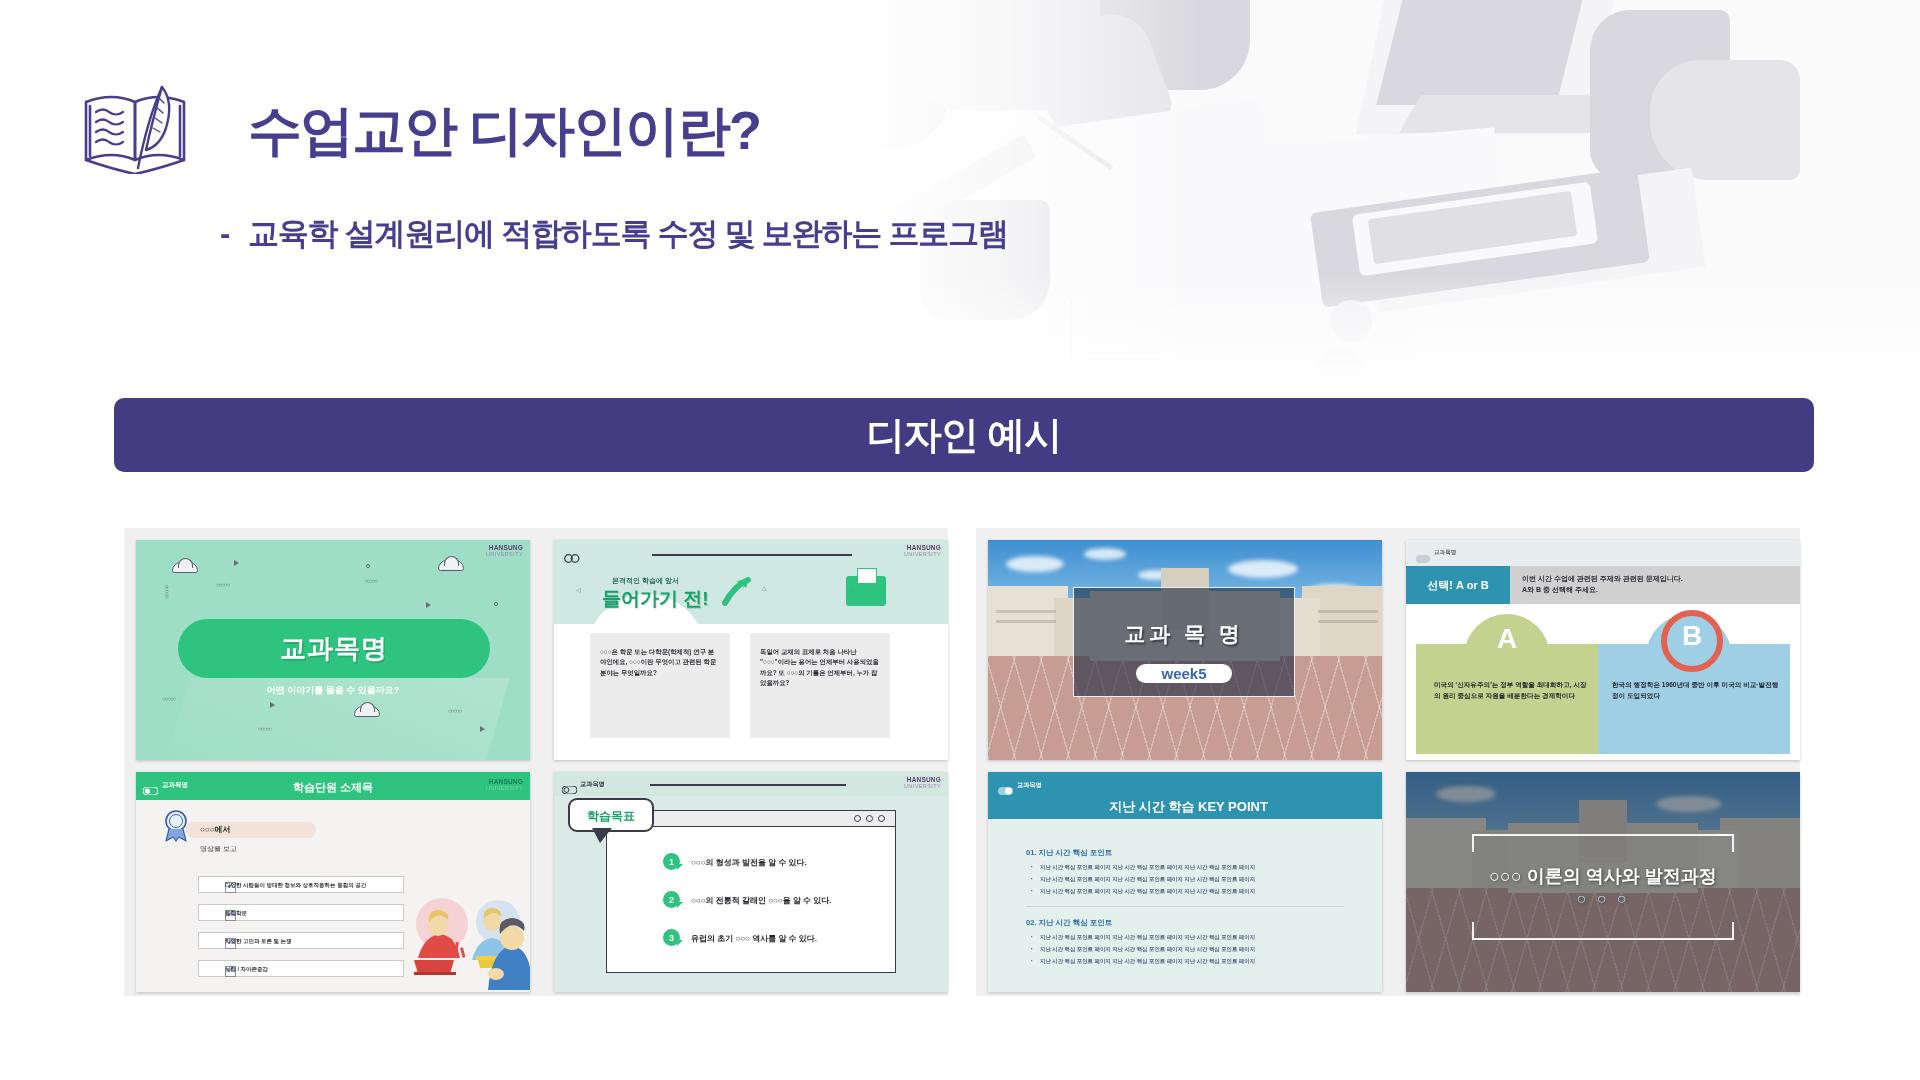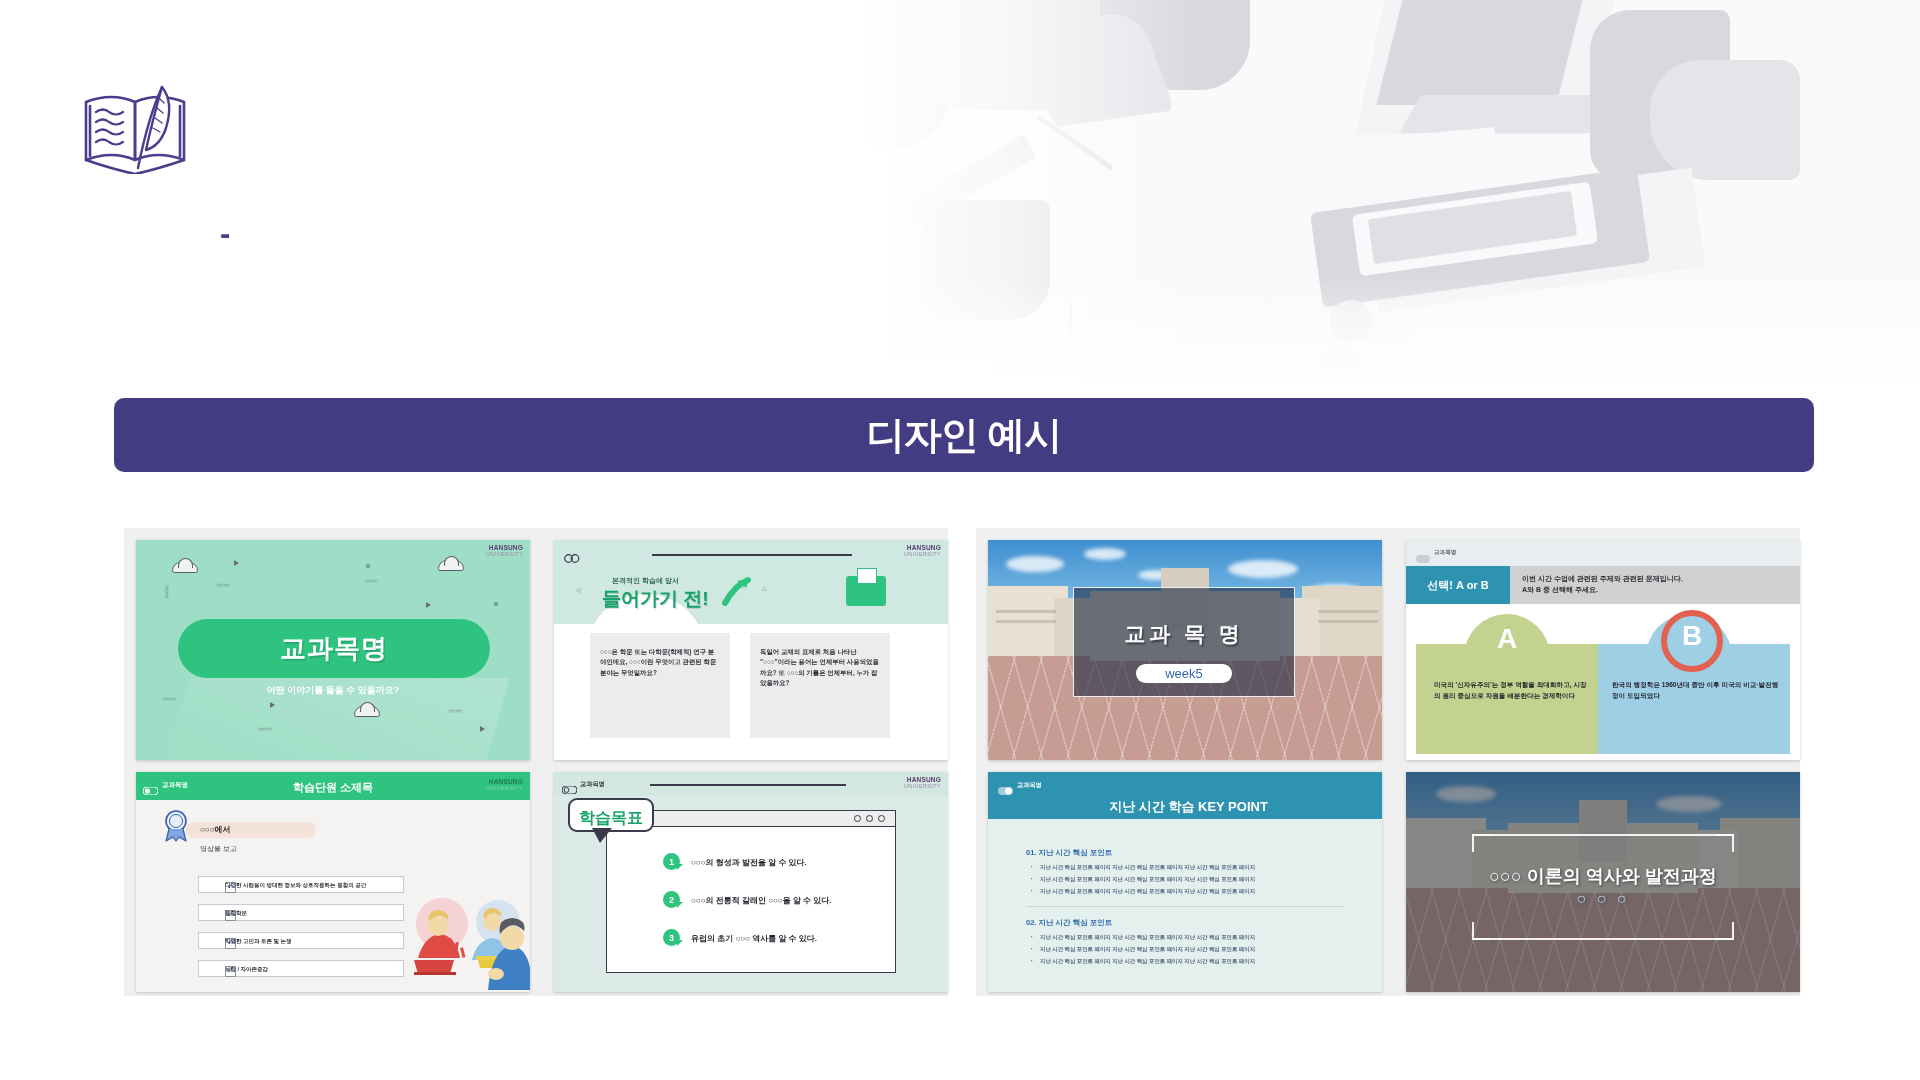--- a/index.html
+++ b/index.html
@@ -123,21 +123,21 @@
   .pc-bldg { position:absolute; background:#e6e1d4; }
   .pc-center { position:absolute; left:26%; bottom:45%; width:48%; height:32%; background:#ded8c9; }
   .pc-win { position:absolute; background:#a9a295; }
 
   .t3 .frame { position:absolute; left:85px; top:47px; width:222px; height:110px;
     border:1.5px solid rgba(255,255,255,0.9); background:rgba(26,40,64,0.60); }
   .t3 .ttl { position:absolute; left:0; top:32px; width:100%; text-align:center;
     color:#fff; font-size:21px; font-weight:bold; letter-spacing:4px; text-shadow:1.5px 1.5px 2px rgba(0,0,0,0.45); }
   .t3 .wk { position:absolute; left:50%; transform:translateX(-50%); top:76px; width:96px; height:19px;
     background:#fff; border-radius:10px; display:flex; align-items:center; justify-content:center; }
-  .t3 .wk span { color:#3866b0; font-size:13px; font-weight:normal; }
+  .t3 .wk span { color:#3866b0; font-size:15px; font-weight:bold; }
 
   
   .t4 { background:#fff; }
   .t4 .top { position:absolute; left:0; top:0; width:100%; height:26px; background:#e8eef0; }
   .t4 .band { position:absolute; left:0; top:26px; width:100%; height:38px; background:#d0d0d0; }
   .t4 .ab { position:absolute; left:0; top:26px; width:104px; height:38px; background:#2e93b0;
     display:flex; align-items:center; justify-content:center; }
   .t4 .ab span { color:#fff; font-size:11px; font-weight:bold; }
   .t4 .bandtxt { position:absolute; left:116px; top:33px; font-size:7px; line-height:1.62; color:#2a2a33; font-weight:bold; }
   .t4 .colA { position:absolute; left:10px; top:104px; width:182px; height:110px; background:#c4d28f; }
@@ -168,21 +168,21 @@
 
   
   .t6 { background:#dbeae6; }
   .t6 .hd2 { position:absolute; left:0; top:0; width:100%; height:24px; background:#d3e7e1; }
   .t6 .line { position:absolute; left:96px; top:12px; width:196px; height:1.5px; background:#3a3a4a; }
   .t6 .tag { position:absolute; left:8px; top:8px; font-size:6.2px; color:#2b2b35; font-weight:bold; }
   .t6 .win { position:absolute; left:52px; top:38px; width:290px; height:163px; background:#fff; border:1.6px solid #3a3a4a; }
   .t6 .winbar { position:absolute; left:0; top:0; width:100%; height:16px; background:#ededed; border-bottom:1.6px solid #3a3a4a; }
   .t6 .wd { position:absolute; top:4px; width:7px; height:7px; border:1.2px solid #3a3a4a; border-radius:50%; }
   .t6 .bub { position:absolute; left:14px; top:26px; width:86px; height:34px; background:#fff; border:2px solid #3a3a4a; border-radius:9px; }
-  .t6 .bub span { position:absolute; left:0; top:8px; width:100%; text-align:center; font-size:16px; font-weight:bold; color:#16a36a; }
+  .t6 .bub span { position:absolute; left:0; top:8px; width:100%; text-align:center; font-size:12px; font-weight:bold; color:#16a36a; }
   .t6 .bub:after { content:""; position:absolute; left:22px; bottom:-13px; width:0;height:0;
     border-left:8px solid transparent; border-right:12px solid transparent; border-top:15px solid #3a3a4a;}
   .t6 .num { position:absolute; width:17px; height:17px; background:#2ec47f; border-radius:50%;
     color:#fff; font-size:9px; font-weight:bold; display:flex; align-items:center; justify-content:center; }
   .t6 .num:after { content:""; position:absolute; right:-3px; bottom:0px; width:0;height:0;
     border-top:6px solid #2ec47f; border-right:6px solid transparent; }
   .t6 .goal { position:absolute; font-size:8px; font-weight:bold; color:#1d1d26; white-space:nowrap; }
 
   
   .t7 { background:#e4f0ee; }
@@ -262,23 +262,25 @@
       <path d="M84 3 Q96 18 88 44 Q82 62 68 66 Q74 38 84 3 Z" fill="#ffffff" stroke="#473f8e" stroke-width="2.4" stroke-linejoin="round"></path>
       <g stroke="#473f8e" stroke-width="1.3" stroke-linecap="round">
         <path d="M81 14 L86 19"></path>
           <path d="M79 24 L85 29"></path>
           <path d="M77 34 L84 39"></path>
           <path d="M75 44 L82 48"></path>
       </g>
     </svg>
   </div>
 
+  <div class="title">수업교안 디자인이란?</div>
 
   <div class="subtitle">
     <span class="dash">-</span>
+    <div>교육학 설계원리에 적합하도록 수정 및 보완하는 프로그램</div>
   </div>
 
   <div class="banner">
     <span>디자인 예시</span>
   </div>
 
   <div class="panel panel-a"></div>
   <div class="panel panel-b"></div>
 
   <div class="thumb t-w t-h t1 tc1 tr1">

